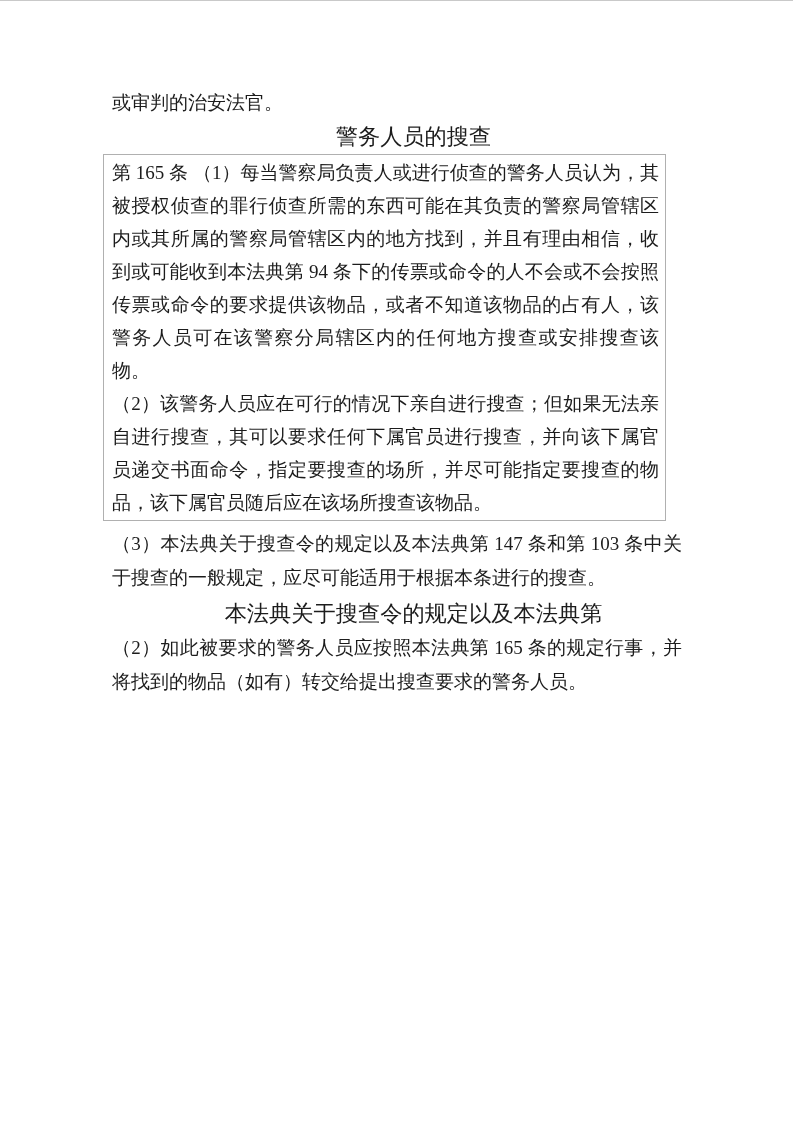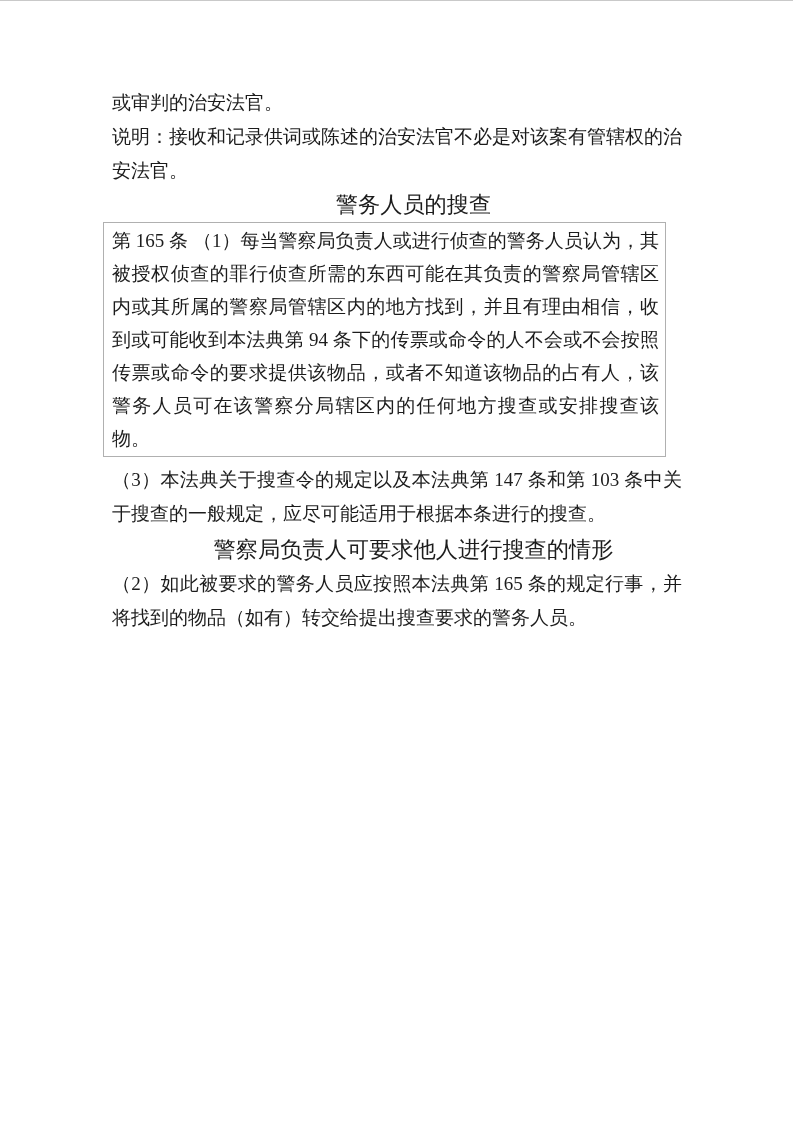--- a/index.html
+++ b/index.html
@@ -54,29 +54,29 @@
 
 <div class="page">
   <div class="page-top-edge"></div>
 
   <div class="page-body">
 
     <p class="para">或审判的治安法官。</p>
 
 
 
-    <p class="para">说明：接收和记录供词或陈述的治安法官不必是对该案有管辖权的治安法官。</p>
 
     <h3 class="heading">警务人员的搜查</h3>
 
     <div class="law-box">
       <p class="para">第 165 条 （1）每当警察局负责人或进行侦查的警务人员认为，其被授权侦查的罪行侦查所需的东西可能在其负责的警察局管辖区内或其所属的警察局管辖区内的地方找到，并且有理由相信，收到或可能收到本法典第 94 条下的传票或命令的人不会或不会按照传票或命令的要求提供该物品，或者不知道该物品的占有人，该警务人员可在该警察分局辖区内的任何地方搜查或安排搜查该物。</p>
+      <p class="para">（2）该警务人员应在可行的情况下亲自进行搜查；但如果无法亲自进行搜查，其可以要求任何下属官员进行搜查，并向该下属官员递交书面命令，指定要搜查的场所，并尽可能指定要搜查的物品，该下属官员随后应在该场所搜查该物品。</p>
     </div>
 
     <p class="para mt6">（3）本法典关于搜查令的规定以及本法典第 147 条和第 103 条中关于搜查的一般规定，应尽可能适用于根据本条进行的搜查。</p>
 
-    <h3 class="heading mt2">警察局负责人可要求他人进行搜查的情形</h3>
+    <h3 class="heading mt2">本法典关于搜查令的规定以及本法典第</h3>
 
 
     <p class="para">（2）如此被要求的警务人员应按照本法典第 165 条的规定行事，并将找到的物品（如有）转交给提出搜查要求的警务人员。</p>
 
   </div>
 </div>
 
 </body></html>

